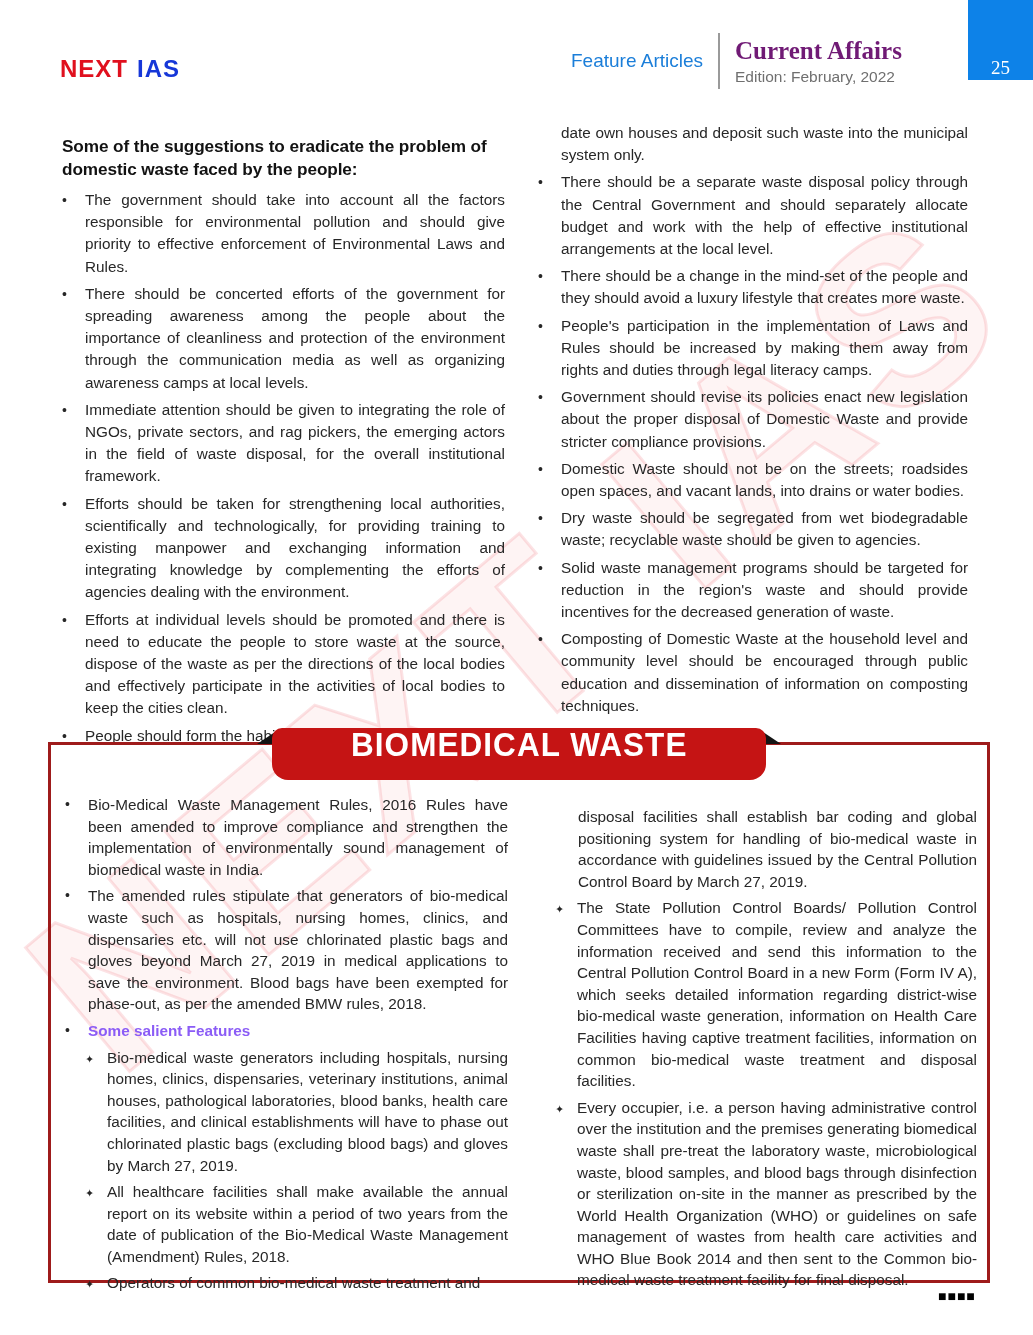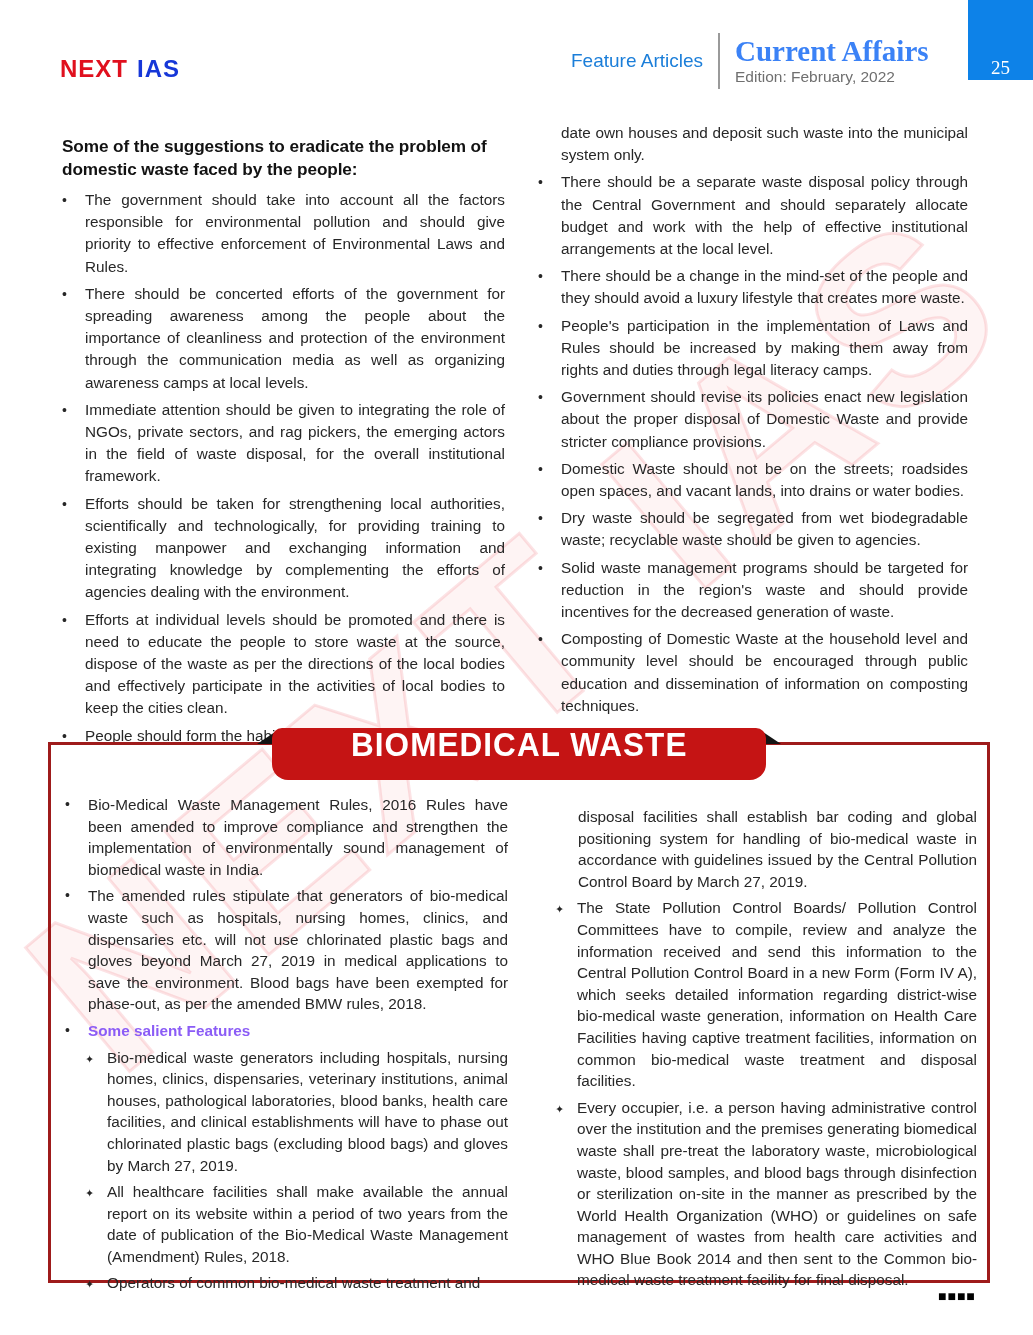--- a/index.html
+++ b/index.html
@@ -10,21 +10,21 @@
     font-size:235px;font-weight:800;white-space:nowrap;letter-spacing:12px;
     color:rgba(235,60,70,0.06);-webkit-text-stroke:3px rgba(235,60,70,0.14);pointer-events:none;}
   
   .logo{position:absolute;left:60px;top:55px;font-size:24px;font-weight:800;letter-spacing:1px;}
   .logo-next{color:#e0101e;}
   .logo-ias{color:#1637d8;margin-left:9px;}
   .header-right{position:absolute;left:571px;top:30px;height:62px;display:flex;align-items:center;gap:15px;}
   .section-label{color:#1b7ed9;font-size:19px;white-space:nowrap;}
   .header-divider{width:2px;height:56px;background:#9a9a9a;}
   .brand-block{display:flex;flex-direction:column;justify-content:center;}
-  .brand{font-family:"Liberation Serif",serif;font-weight:700;color:#3b82f6;font-size:29px;line-height:28px;}
+  .brand{font-family:"Liberation Serif",serif;font-weight:700;color:#701a75;font-size:25px;line-height:28px;}
   .edition{color:#6f6f6f;font-size:15.5px;margin-top:3px;}
   .pagenum{position:absolute;left:968px;top:0;width:65px;height:80px;background:#0d82e8;
     color:#fff;display:flex;align-items:flex-end;justify-content:center;padding-bottom:1px;
     box-sizing:border-box;font-family:"Liberation Serif",serif;font-size:19px;}
   
   .col{position:absolute;text-align:justify;font-size:15.3px;line-height:22.2px;color:#272727;}
   .left-top{left:62px;top:135px;width:443px;}
   .right-top{left:538px;top:122px;width:430px;}
   h2{font-size:17.2px;line-height:23px;font-weight:700;color:#121212;margin:0 0 8px 0;text-align:left;letter-spacing:-0.1px;}
   .li{display:flex;margin:0 0 5px 0;}

